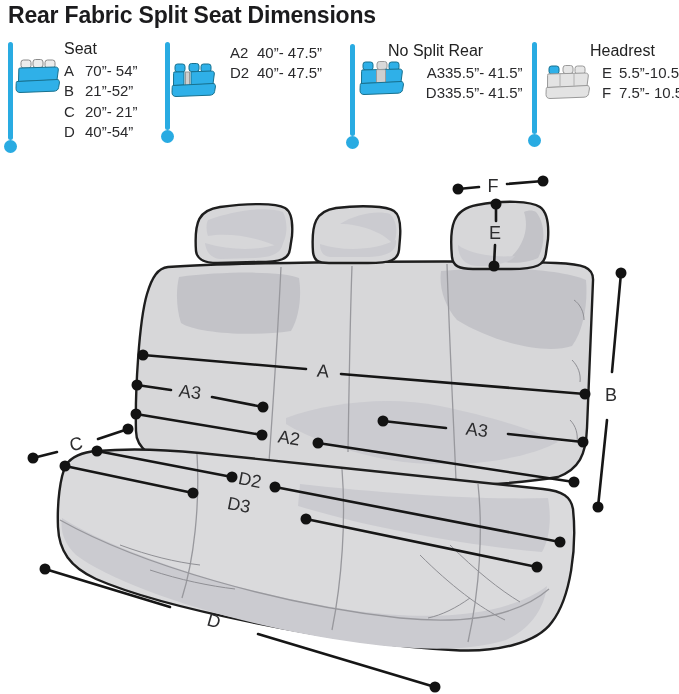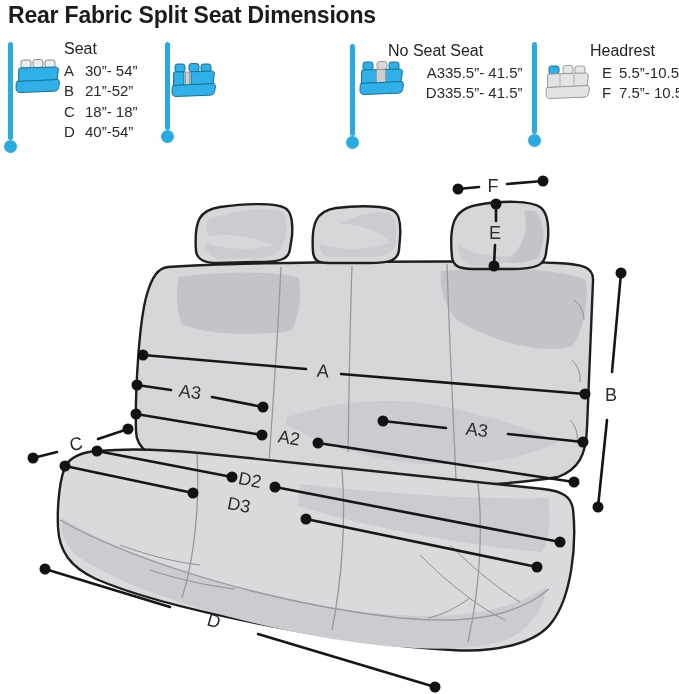--- a/index.html
+++ b/index.html
@@ -50,49 +50,53 @@
   <section class="leg s1" style="left:64px;top:40px;">
     <svg class="icon" style="left:-50px;top:18px;" width="46" height="38" viewBox="0 0 46 38">
       <rect x="7" y="2" width="10" height="8" rx="2.5" fill="#ececec" stroke="#8a8a8a"></rect>
       <rect x="19" y="1.5" width="10" height="8" rx="2.5" fill="#ececec" stroke="#8a8a8a"></rect>
       <rect x="31" y="2" width="10" height="8" rx="2.5" fill="#ececec" stroke="#8a8a8a"></rect>
       <path d="M6,10 L41,9 C43.5,9 44.5,10 44.3,12 L43,22 L4.5,23.5 L4.8,12 C4.9,10.5 5,10 6,10 Z" fill="#2fb0e8" stroke="#17718f"></path>
       <path d="M3,23.5 L43,21.5 C45,21.5 45.6,23 45.4,25 L44.6,29.5 C44.3,31.8 42.5,33 40,33.2 L6,34.5 C3.5,34.5 2,33 2,30.5 L2.2,25.5 C2.3,24 2.4,23.6 3,23.5 Z" fill="#2fb0e8" stroke="#17718f"></path>
     </svg>
     <h2>Seat</h2>
     <ul>
-      <li><span class="k">A</span><span class="v">30”- 54”</span></li>
+      <li><span class="k">A</span><span class="v">70”- 54”</span></li>
       <li><span class="k">B</span><span class="v">21”-52”</span></li>
-      <li><span class="k">C</span><span class="v">18”- 18”</span></li>
+      <li><span class="k">C</span><span class="v">20”- 21”</span></li>
       <li><span class="k">D</span><span class="v">40”-54”</span></li>
     </ul>
   </section>
 
   <section class="leg s2" style="left:204px;top:40px;">
     <svg class="icon" style="left:-34px;top:22px;" width="46" height="38" viewBox="0 0 46 38">
       <rect x="5" y="2" width="10" height="8" rx="2.5" fill="#2fb0e8" stroke="#17718f"></rect>
       <rect x="19" y="1.5" width="10" height="8" rx="2.5" fill="#2fb0e8" stroke="#17718f"></rect>
       <rect x="31" y="2" width="10" height="8" rx="2.5" fill="#2fb0e8" stroke="#17718f"></rect>
       <rect x="15.5" y="10" width="4" height="14" fill="#cfcfcf" stroke="#9a9a9a"></rect>
       <path d="M4,10 L14,9.8 L14,23 L3.5,23.5 L3.6,11.5 C3.7,10.4 3.8,10 4,10 Z" fill="#2fb0e8" stroke="#17718f"></path>
       <path d="M21,9.8 L41,9 C43.5,9 44.5,10 44.3,12 L43,22 L21,23 Z" fill="#2fb0e8" stroke="#17718f"></path>
       <path d="M3,23.5 L43,21.5 C45,21.5 45.6,23 45.4,25 L44.6,29.5 C44.3,31.8 42.5,33 40,33.2 L6,34.5 C3.5,34.5 2,33 2,30.5 L2.2,25.5 C2.3,24 2.4,23.6 3,23.5 Z" fill="#2fb0e8" stroke="#17718f"></path>
     </svg>
+    <ul>
+      <li><span class="k">A2</span><span class="v">40”- 47.5”</span></li>
+      <li><span class="k">D2</span><span class="v">40”- 47.5”</span></li>
+    </ul>
   </section>
 
   <section class="leg s3" style="left:388px;top:42px;">
     <svg class="icon" style="left:-30px;top:18px;" width="46" height="38" viewBox="0 0 46 38">
       <rect x="5" y="2" width="10" height="8" rx="2.5" fill="#2fb0e8" stroke="#17718f"></rect>
       <rect x="19" y="1.5" width="10" height="8" rx="2.5" fill="#d9d9d9" stroke="#9a9a9a"></rect>
       <rect x="31" y="2" width="10" height="8" rx="2.5" fill="#2fb0e8" stroke="#17718f"></rect>
       <path d="M4,10 L41,9 C43.5,9 44.5,10 44.3,12 L43,22 L3.5,23.5 L3.6,11.5 C3.7,10.4 3.8,10 4,10 Z" fill="#2fb0e8" stroke="#17718f"></path>
       <rect x="18.5" y="9.6" width="9" height="13.4" rx="1" fill="#cfcfcf" stroke="#9a9a9a"></rect>
       <path d="M3,23.5 L43,21.5 C45,21.5 45.6,23 45.4,25 L44.6,29.5 C44.3,31.8 42.5,33 40,33.2 L6,34.5 C3.5,34.5 2,33 2,30.5 L2.2,25.5 C2.3,24 2.4,23.6 3,23.5 Z" fill="#2fb0e8" stroke="#17718f"></path>
     </svg>
-    <h2>No Seat Seat</h2>
+    <h2>No Split Rear</h2>
     <ul>
       <li><span class="k">A3</span><span class="v">35.5”- 41.5”</span></li>
       <li><span class="k">D3</span><span class="v">35.5”- 41.5”</span></li>
     </ul>
   </section>
 
   <section class="leg s4" style="left:590px;top:42px;">
     <svg class="icon" style="left:-46px;top:22px;" width="46" height="38" viewBox="0 0 46 38">
       <rect x="5" y="2" width="10" height="8" rx="2.5" fill="#2fb0e8" stroke="#17718f"></rect>
       <rect x="19" y="1.5" width="10" height="8" rx="2.5" fill="#e6e6e6" stroke="#9a9a9a"></rect>

